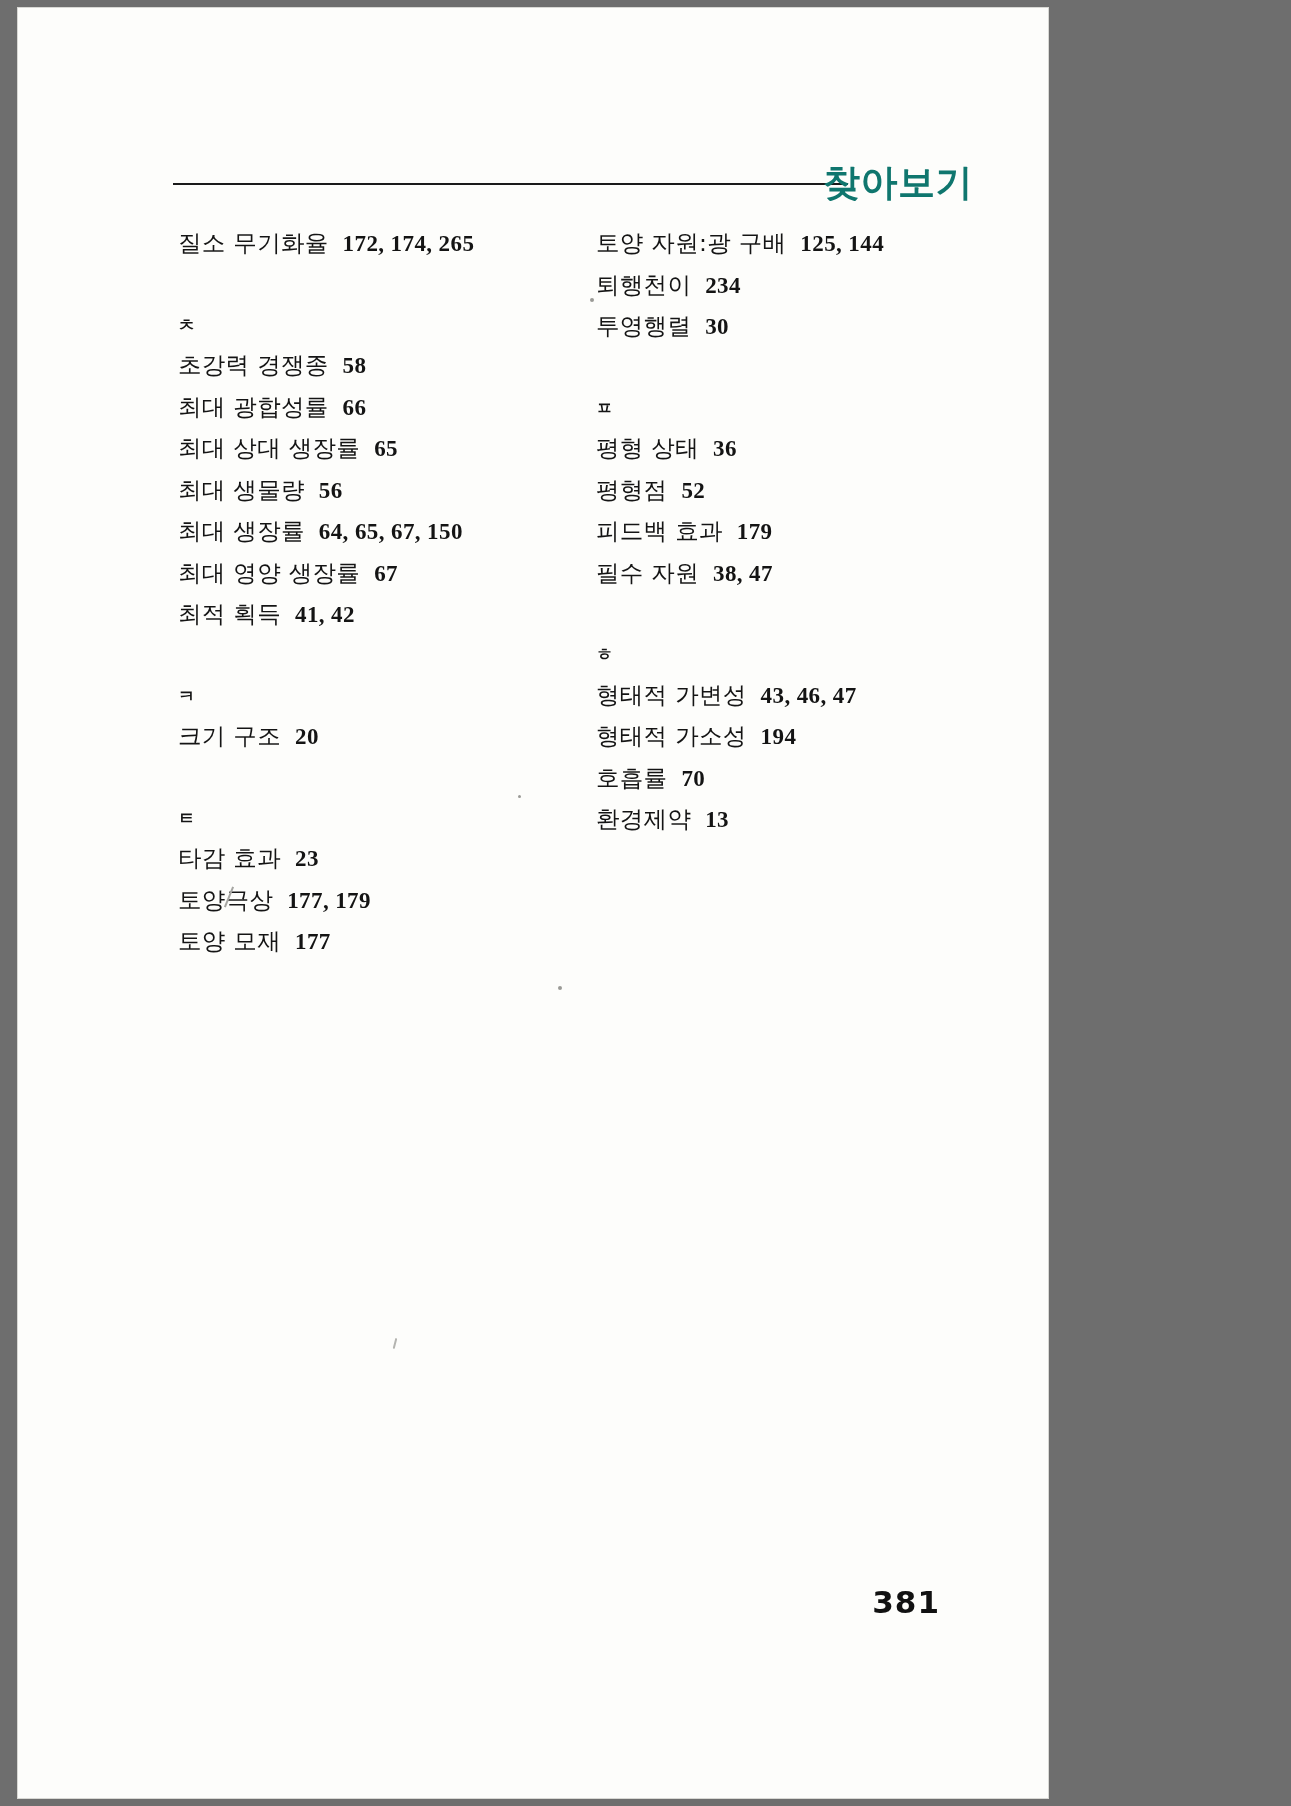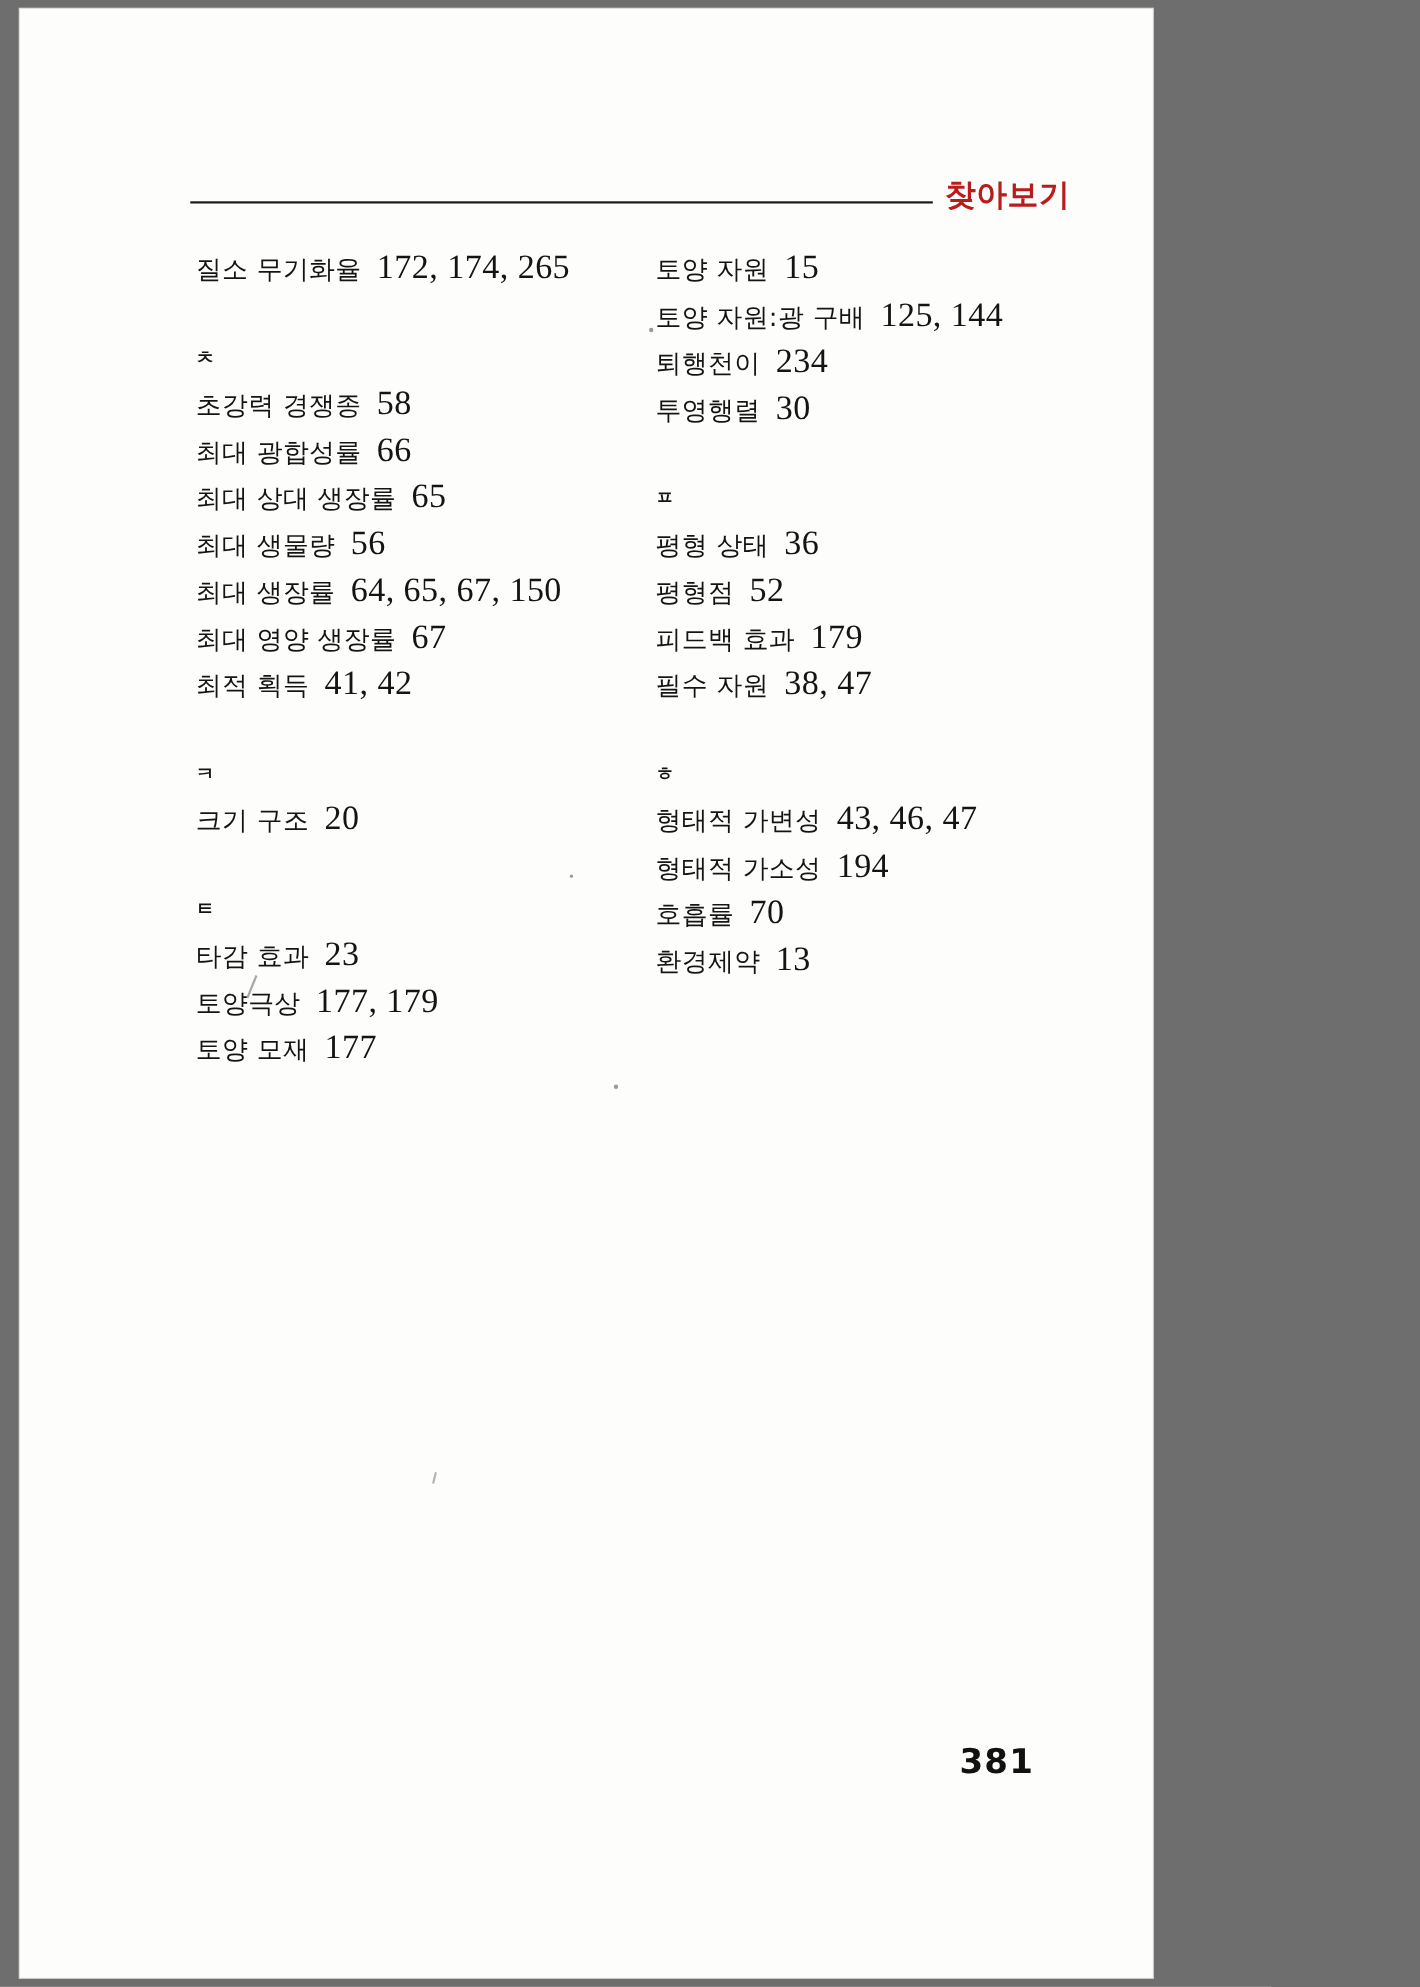--- a/index.html
+++ b/index.html
@@ -43,22 +43,22 @@
     width: 675px;
     height: 2px;
     background: #1a1a1a;
   }
   .header-title {
     position: absolute;
     right: 0;
     top: 0;
     font-family: "DejaVu Sans", sans-serif;
     font-weight: bold;
-    font-size: 28px;
-    color: #b91c1c;
+    font-size: 37px;
+    color: #0f766e;
     letter-spacing: 0.5px;
     white-space: nowrap;
   }
 
   
   .columns {
     position: absolute;
     left: 0;
     top: 215px;
     width: 100%;
@@ -78,23 +78,24 @@
     line-height: 40.5px;
     white-space: nowrap;
     letter-spacing: 0.3px;
   }
   .entry .term {
     font-weight: normal;
     margin-top: 33px;
   }
   .entry .pages {
     font-family: "Liberation Serif", serif;
-    font-size: 31px;
+    font-size: 23px;
     letter-spacing: 0.4px;
     margin-left: 14px;
+    font-weight: bold;
   }
   .letter {
     font-family: "DejaVu Sans", sans-serif;
     font-size: 17px;
     font-weight: bold;
     color: #141414;
     line-height: 40.5px;
     margin-top: 18px;
     letter-spacing: 0.5px;
   }
@@ -160,21 +161,20 @@
           <div class="gap"></div>
           <div class="letter">ㅋ</div>
           <div class="entry"><span class="term">크기 구조</span><span class="pages">20</span></div>
           <div class="gap"></div>
           <div class="letter">ㅌ</div>
           <div class="entry"><span class="term">타감 효과</span><span class="pages">23</span></div>
           <div class="entry"><span class="term">토양극상</span><span class="pages">177, 179</span></div>
           <div class="entry"><span class="term">토양 모재</span><span class="pages">177</span></div>
         </div>
       <div class="col col-right">
-          <div class="entry"><span class="term">토양 자원</span><span class="pages">15</span></div>
           <div class="entry"><span class="term">토양 자원:광 구배</span><span class="pages">125, 144</span></div>
           <div class="entry"><span class="term">퇴행천이</span><span class="pages">234</span></div>
           <div class="entry"><span class="term">투영행렬</span><span class="pages">30</span></div>
           <div class="gap"></div>
           <div class="letter">ㅍ</div>
           <div class="entry"><span class="term">평형 상태</span><span class="pages">36</span></div>
           <div class="entry"><span class="term">평형점</span><span class="pages">52</span></div>
           <div class="entry"><span class="term">피드백 효과</span><span class="pages">179</span></div>
           <div class="entry"><span class="term">필수 자원</span><span class="pages">38, 47</span></div>
           <div class="gap"></div>

